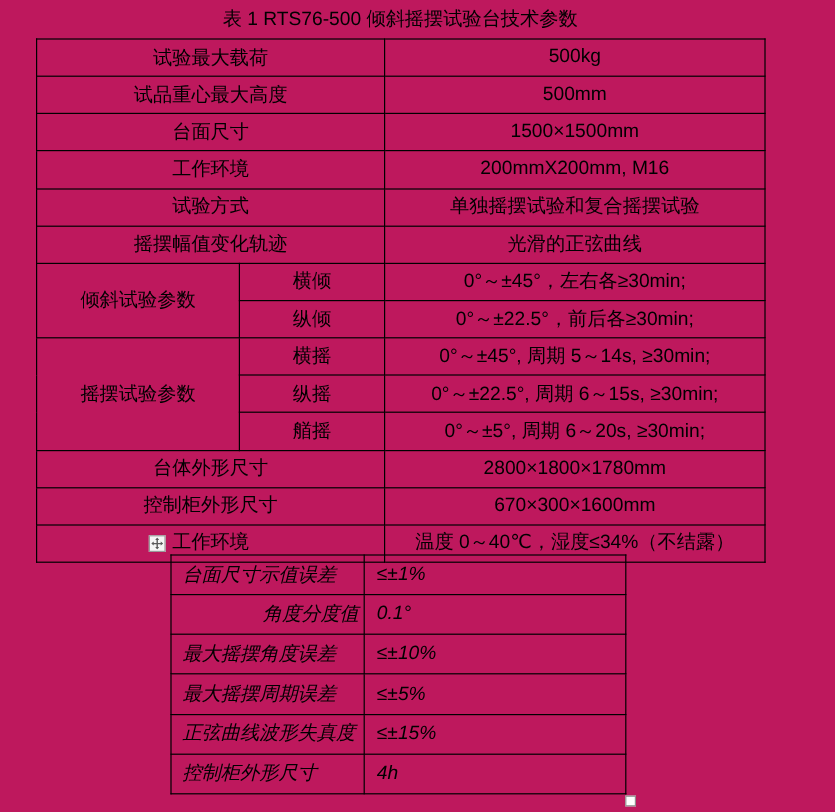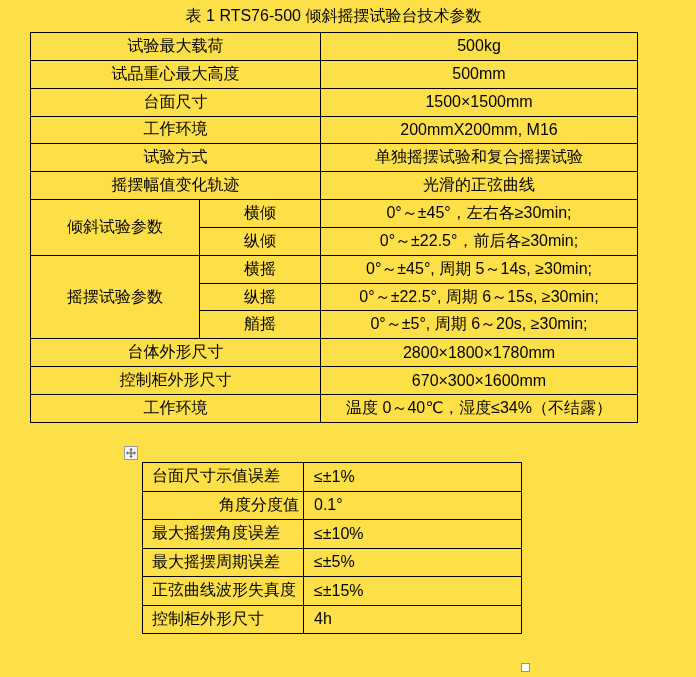--- a/index.html
+++ b/index.html
@@ -1,48 +1,48 @@
 <!DOCTYPE html>
 <html><head>
 <meta charset="utf-8">
 <style>
   html,body{margin:0;padding:0;background:#ffffff;}
   .page{
     position:relative;
     width:696px;height:677px;
-    background:#fde047;
+    background:#be185d;
     color:#000000;
     font-family:"Liberation Sans","DejaVu Sans",sans-serif;
     font-size:16px;
     overflow:hidden;
   }
   .t-title{
     position:absolute;
     text-align:center;
     white-space:nowrap;
     font-size:16px;
     color:#000;
   }
   .t1-title{top:6px;left:30px;width:607px;}
   .t2-title{top:442px;left:142px;width:379px;}
   table{
     position:absolute;
     border-collapse:collapse;
     table-layout:fixed;
   }
-  .t1{left:30px;top:32px;width:607px;height:391px;}
+  .t1{left:30px;top:32px;width:607px;height:437px;}
   .t1 td{
     border:1.4px solid #000;
     text-align:center;
     vertical-align:middle;
     padding:0 4px;
     overflow:hidden;
     white-space:nowrap;
   }
-  .t2{left:142px;top:462px;width:379px;height:172px;}
+  .t2{left:142px;top:462px;width:379px;height:200px;font-style:italic;}
   .t2 td{
     border:1.5px solid #000;
     vertical-align:middle;
     overflow:hidden;
     white-space:nowrap;
   }
   .t2 td.lab{text-align:left;padding:0 4px 0 9px;}
   .t2 tr.center-label td.lab{text-align:right;padding:0 4px;}
   .t2 td.val{text-align:left;padding:0 4px 0 10px;}
   .move-handle{

